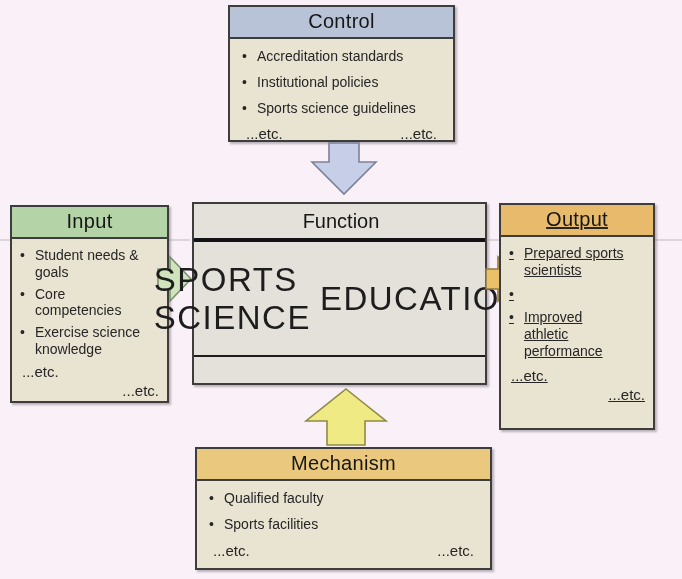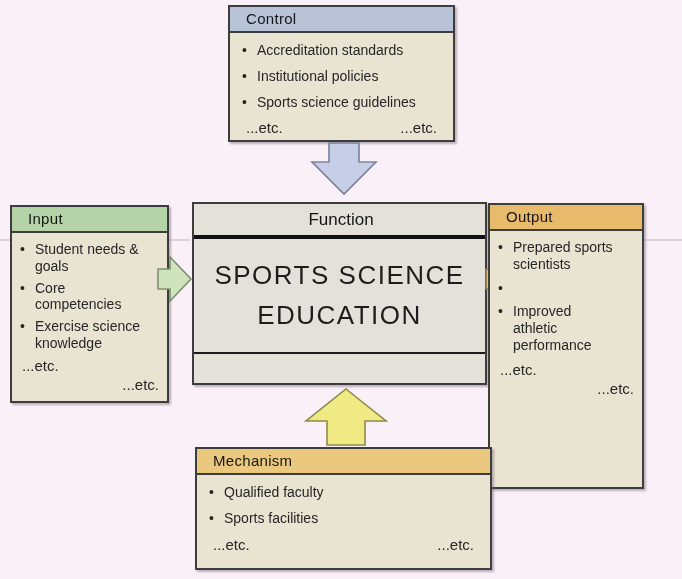--- a/index.html
+++ b/index.html
@@ -16,65 +16,65 @@
   .box {
     position: absolute;
     box-sizing: border-box;
     border: 2px solid var(--border, #3d3d3d);
     background: var(--body-fill, #e9e3d2);
     box-shadow: 2px 2px 2px rgba(110,100,110,0.45);
   }
   .box-header {
     box-sizing: border-box;
     border-bottom: 2px solid var(--border, #3d3d3d);
-    text-align: left;
-    font-size: 15px;
+    text-align: center;
+    font-size: 20px;
     color: #161616;
-    padding: 3px 0 4px 16px;
+    padding: 3px 0 4px 0;
     letter-spacing: 0.3px;
   }
   .box-body { padding: 9px 10px 4px 12px; }
 
   .item { display: flex; align-items: flex-start; font-size: 14px; line-height: 1.2; margin-bottom: 8px; }
   .item .bullet { width: 15px; flex: 0 0 15px; text-align: left; }
   .item .bullet::before { content: "\2022"; }
   .wide .item { margin-bottom: 9px; }
   .etc-row { display: flex; justify-content: space-between; font-size: 15px; padding: 0 6px 0 4px; }
   .etc-line-left { font-size: 15px; padding-left: 2px; margin-top: 2px; }
   .etc-line-right { font-size: 15px; text-align: right; padding-right: 2px; margin-top: 2px; }
 
   
   #control-box   { left: 228px; top: 5px;   width: 227px; height: 137px; }
   #control-box .box-header { background: var(--control-header, #b9c3d7); }
   #input-box     { left: 10px;  top: 205px; width: 159px; height: 198px; }
   #input-box .box-header { background: var(--input-header, #b4d3a6); }
-  #output-box    { left: 488px; top: 203px; width: 156px; height: 286px; }
+  #output-box    { left: 499px; top: 203px; width: 156px; height: 227px; text-decoration: underline; }
   #output-box .box-header { background: var(--output-header, #e8ba6c); }
   #mechanism-box { left: 195px; top: 447px; width: 297px; height: 123px; }
   #mechanism-box .box-header { background: var(--mechanism-header, #eac97f); }
 
   #input-box .box-body, #output-box .box-body { padding: 8px 6px 4px 8px; }
   #input-box .item .text { max-width: 110px; }
   #output-box .item .text { max-width: 100px; }
   #input-box .item { margin-bottom: 5px; }
   #output-box .item { margin-bottom: 7px; }
 
   
   #function-box {
     left: 192px; top: 202px; width: 295px; height: 183px;
     background: var(--function-fill, #e4e1da);
     display: flex; flex-direction: column;
   }
-  .function-header { text-align: center; font-size: 17px; color: #161616; padding: 6px 0 5px 3px; }
+  .function-header { text-align: center; font-size: 20px; color: #161616; padding: 6px 0 5px 3px; }
   .function-divider { height: 4px; background: #121212; }
   .function-main {
     height: 113px;
-    display: flex; flex-direction: column; align-items: center; justify-content: center;
+    display: flex; align-items: center; justify-content: center;
     gap: 9px;
-    font-size: 26px; letter-spacing: 1.5px; color: #1d1d1d;
+    font-size: 33px; letter-spacing: 1.5px; color: #1d1d1d;
   }
   .function-footer { border-top: 2px solid #1c1c1c; flex: 1; }
 
   
   .faint-line { position: absolute; top: 239px; height: 2px; background: #ddd4da; }
   #faint-line-left  { left: 0;    width: 190px; }
   #faint-line-right { left: 489px; width: 193px; }
 
   
   .arrow { position: absolute; }

